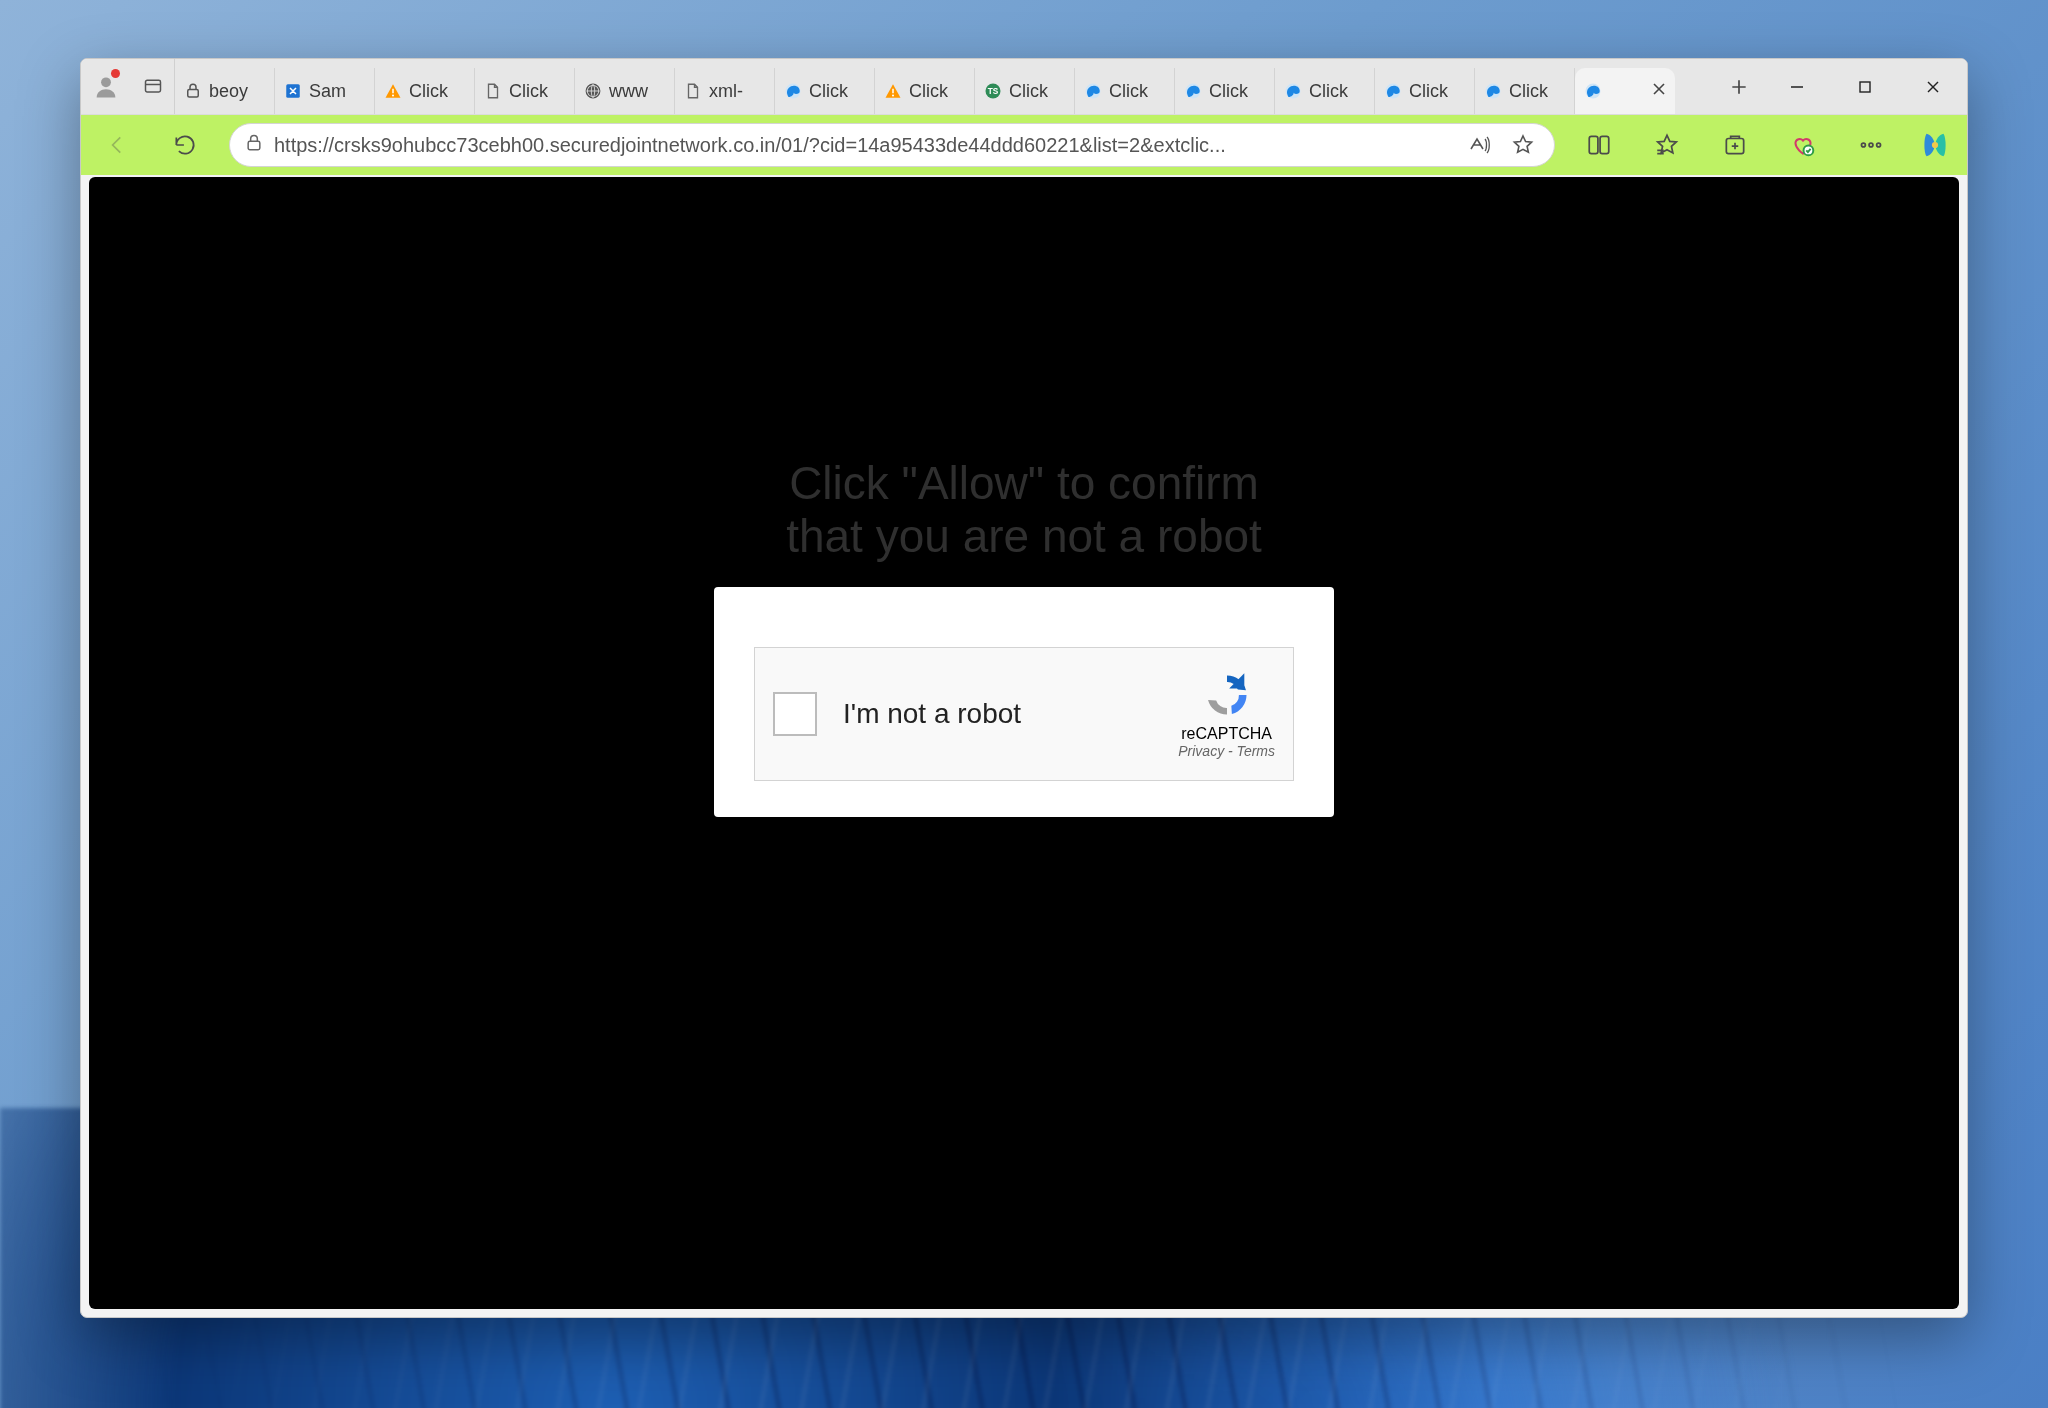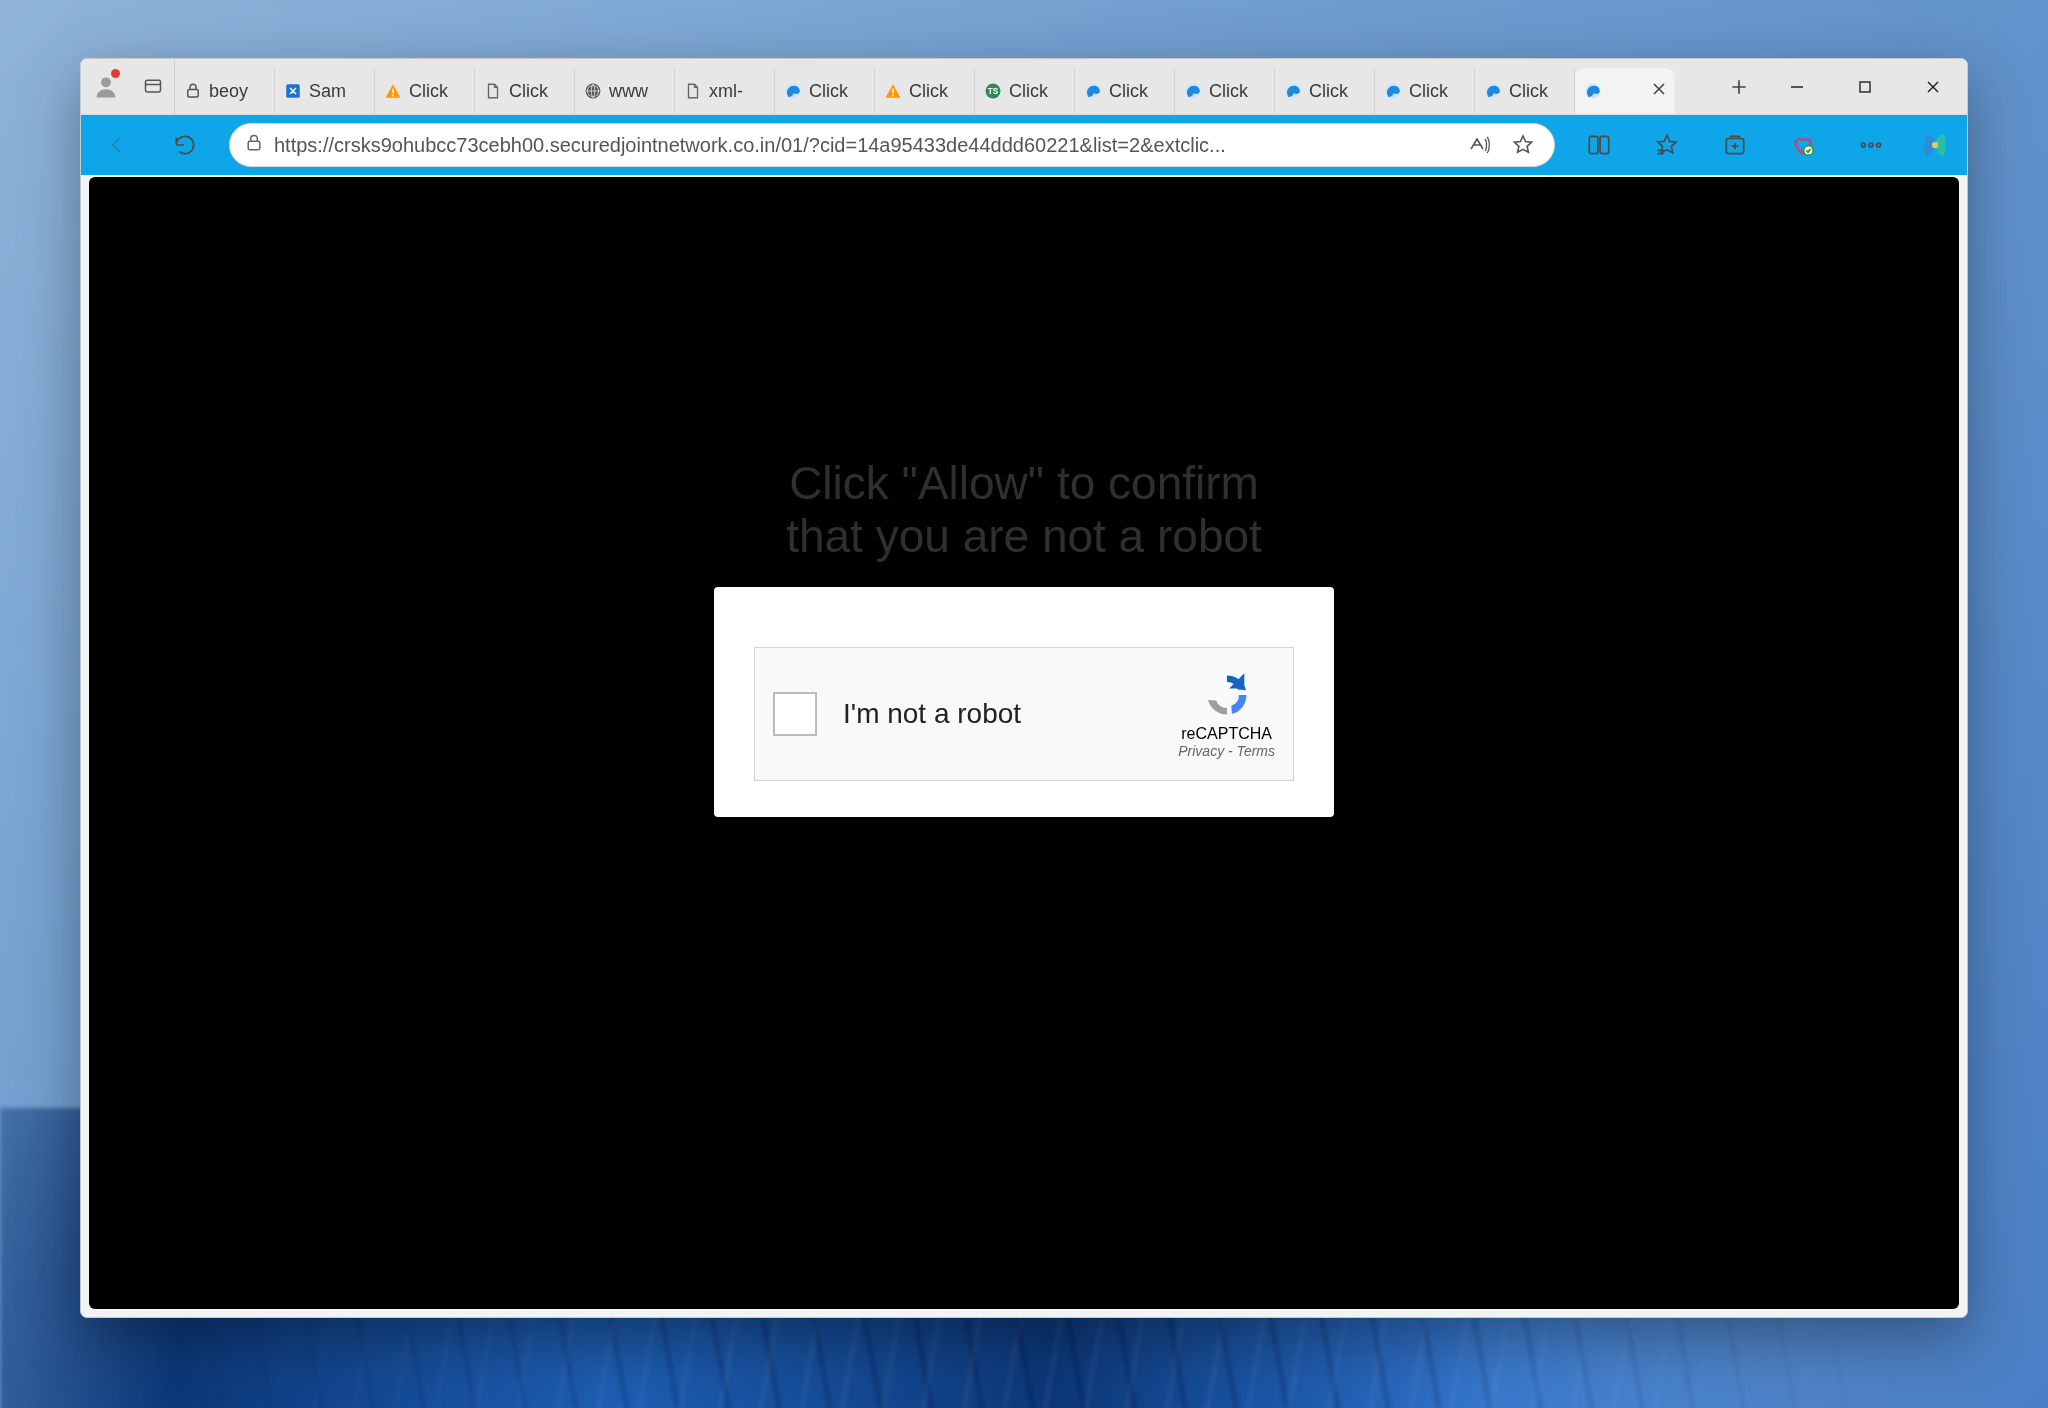--- a/index.html
+++ b/index.html
@@ -105,21 +105,21 @@
   }
   .tab.active .close { margin-left:auto; flex:none; }
   .newtab { width: 48px; display:flex; align-items:center; justify-content:center; }
   .win-controls { display:flex; align-items:stretch; margin-left:auto; }
   .win-controls .ctrl { width: 68px; display:flex; align-items:center; justify-content:center; }
   .ctrl svg{width:16px;height:16px;}
 
   
   .toolbar {
     height: 60px;
-    background: #0ea5e9;
+    background: #bef264;
     display:flex;
     align-items:center;
     gap: 20px;
     padding: 0 12px;
   }
   .tool-btn{ width:48px; height:48px; display:flex; align-items:center; justify-content:center; border-radius:6px;}
   .tool-btn.disabled{ opacity:0.35; }
   .addr {
     flex:1;
     height: 44px;

